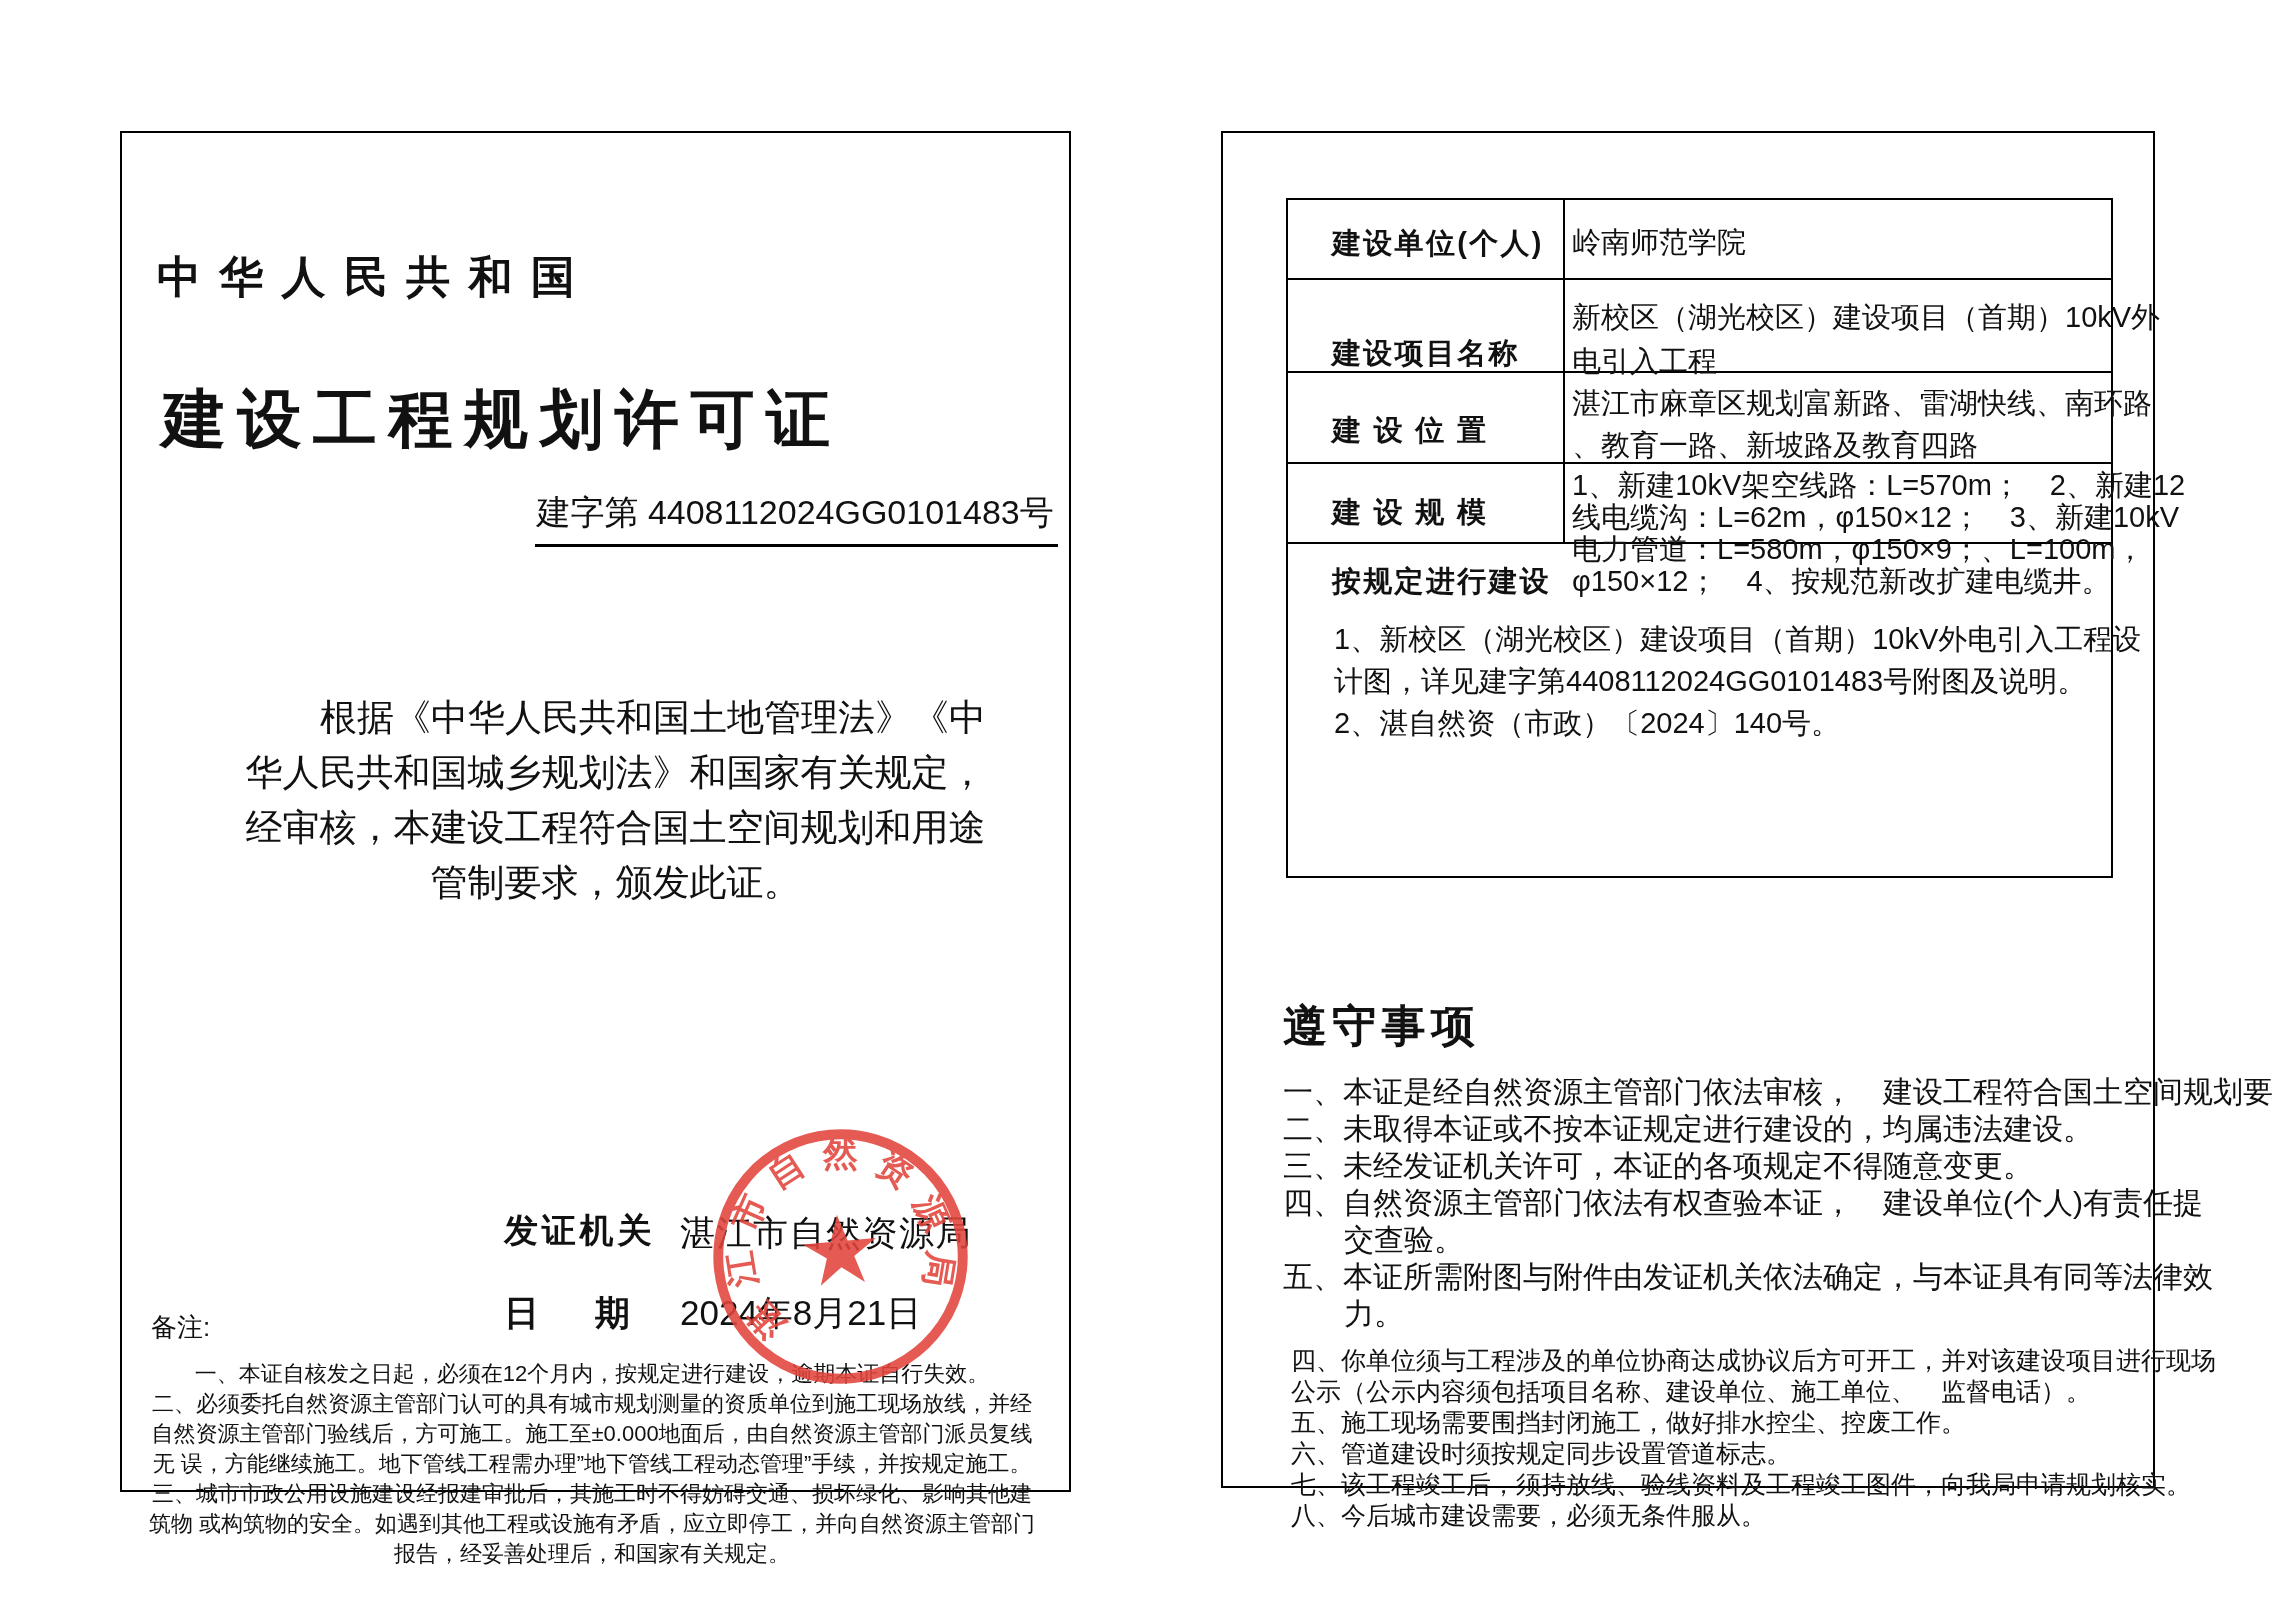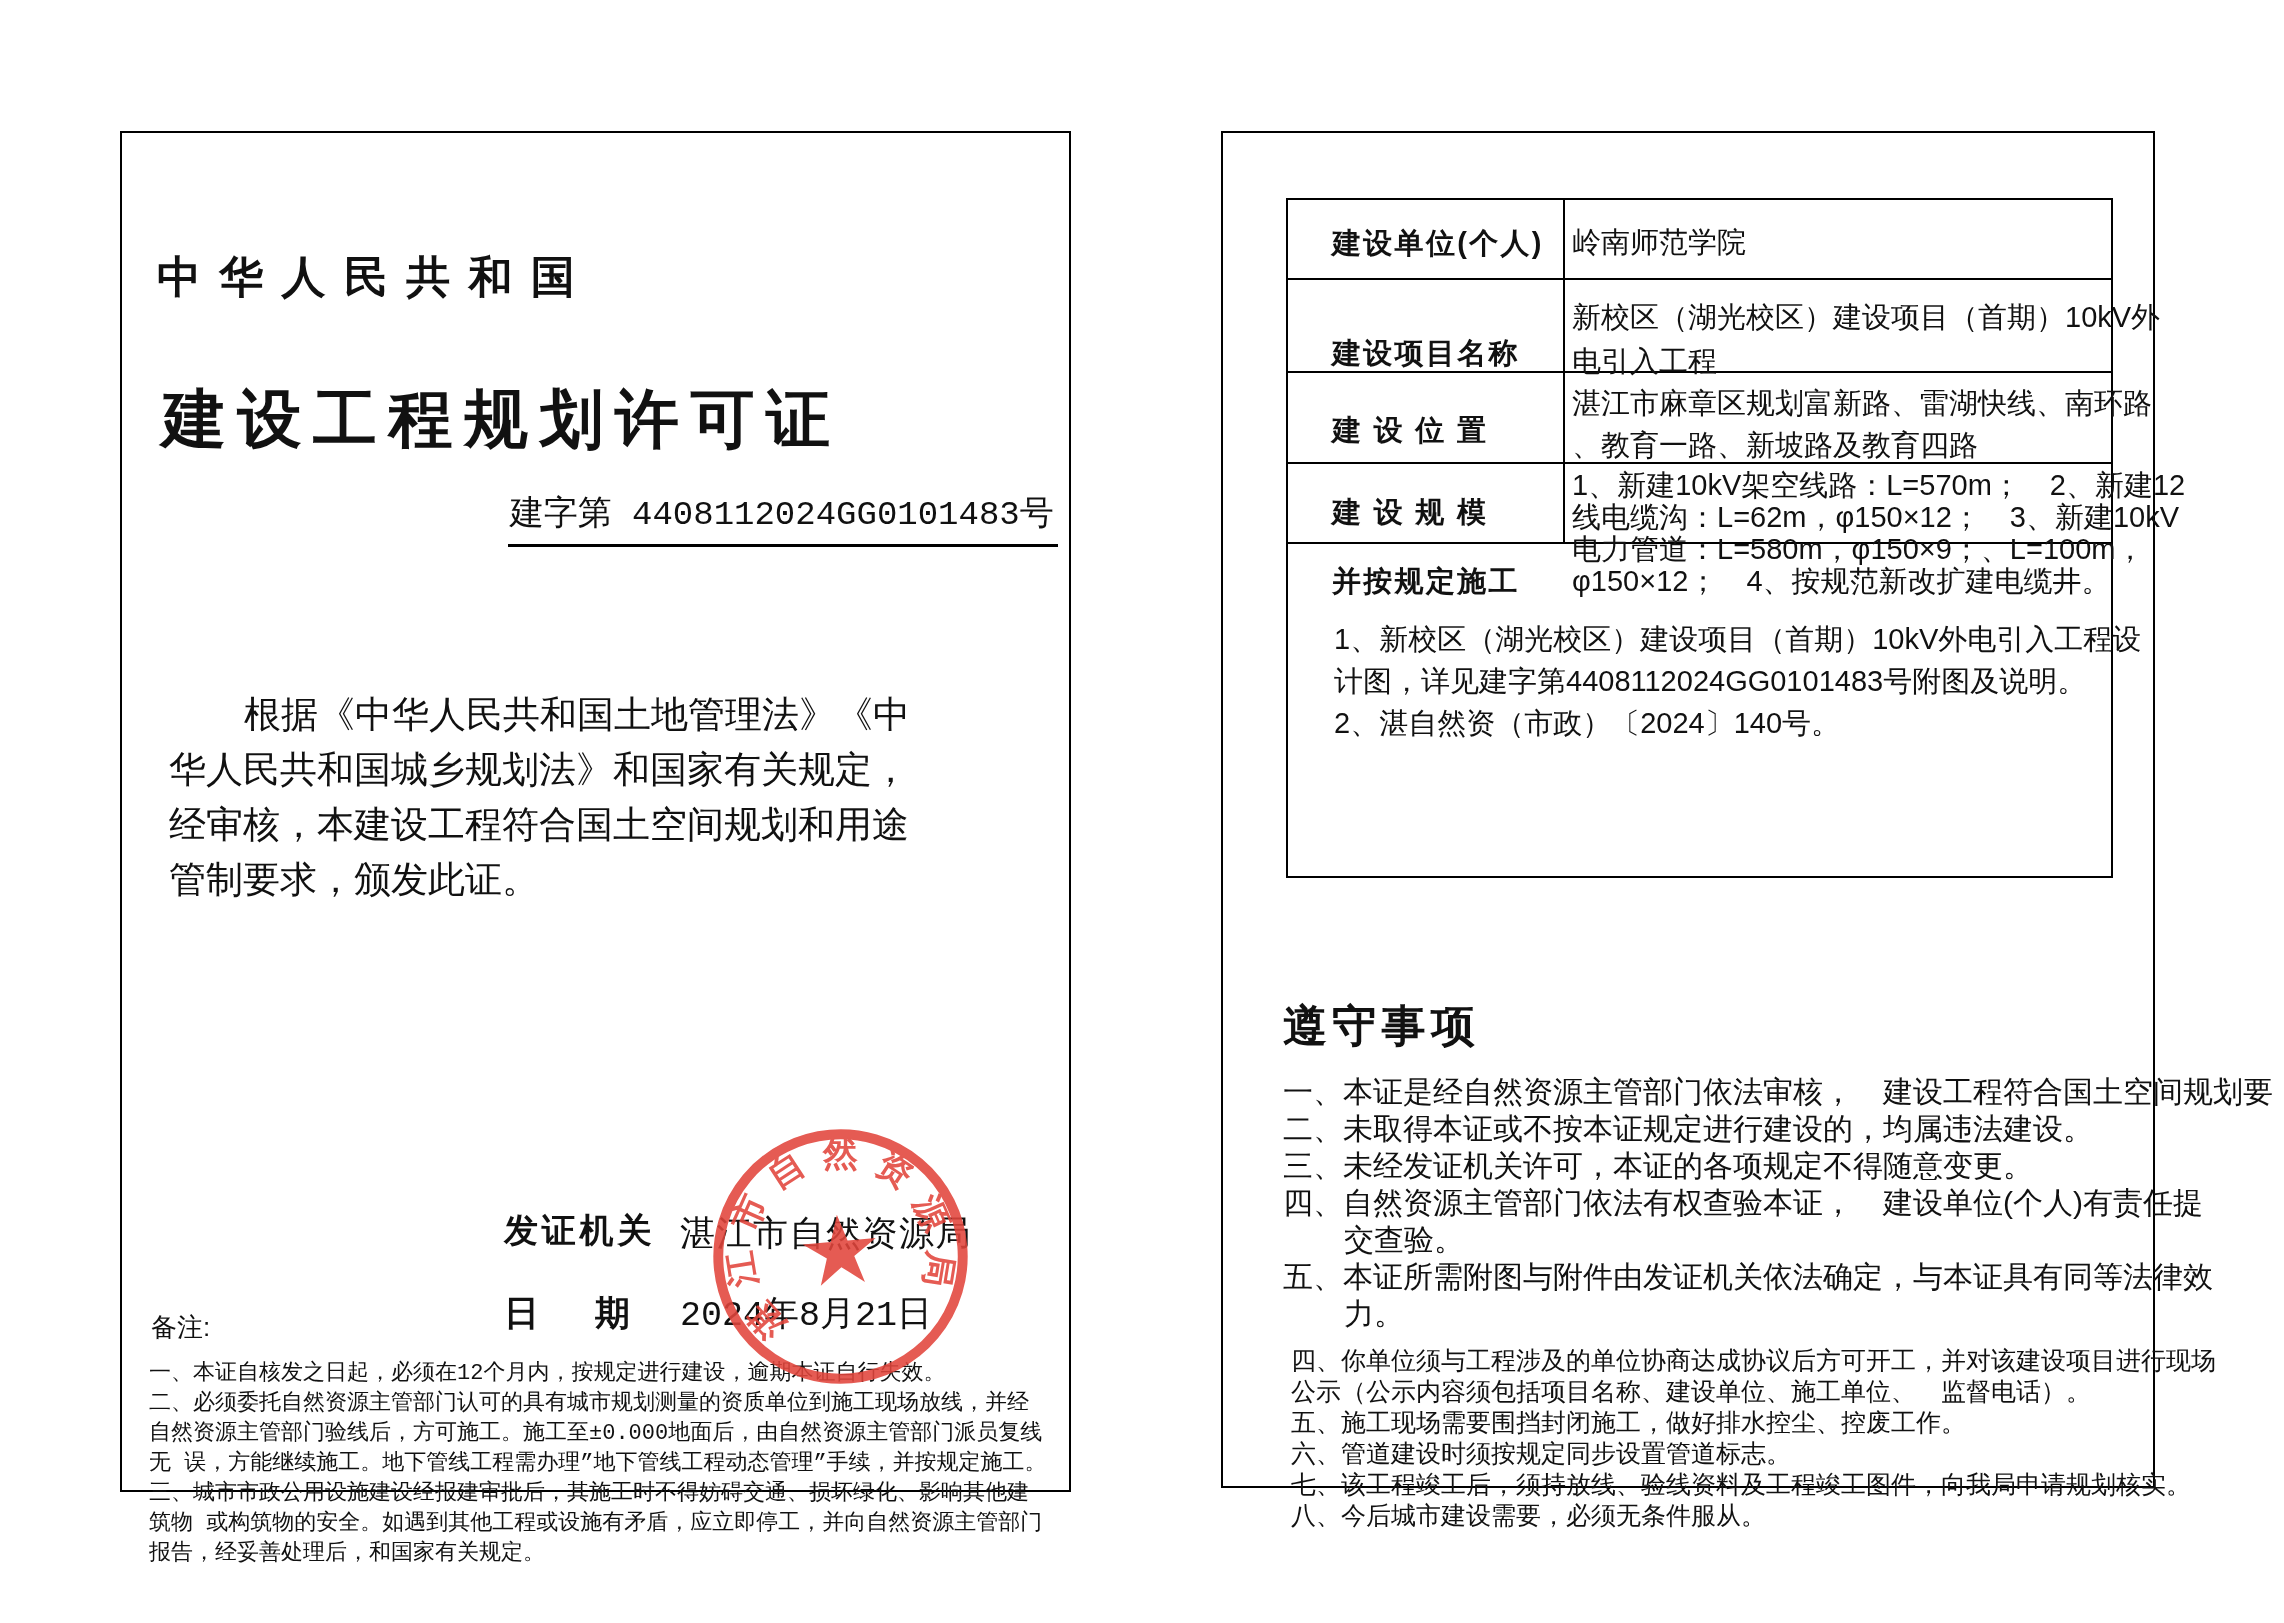--- a/index.html
+++ b/index.html
@@ -3,21 +3,21 @@
 <meta charset="utf-8">
 <style>
   html,body{margin:0;padding:0;background:#ffffff;}
   #canvas{position:relative;width:2284px;height:1624px;background:#ffffff;overflow:hidden;
           font-family:"Liberation Sans",sans-serif;color:#111;}
   .page{position:absolute;top:131px;background:#fff;border:2.3px solid #000;}
   #page-left{left:120px;width:947px;height:1357px;}
   #page-right{left:1221px;width:930px;height:1353px;}
   .abs{position:absolute;white-space:nowrap;}
   .center{left:0;width:100%;text-align:left;}
-  .serif{font-family:Liberation Mono, monospace;}
+  .serif{font-family:Liberation Sans, sans-serif;text-align:center;}
 
   
   .country-title{top:115px;font-size:44px;font-weight:bold;letter-spacing:18.3px;padding-left:35px;}
   .main-title{top:243px;font-size:64px;font-weight:bold;letter-spacing:11.5px;padding-left:40px;}
   .permit-no{top:357px;right:10.7px;font-size:34px;border-bottom:3.1px solid #000;padding:0 4.6px 7.6px 1.5px;}
   .body-par{top:557px;left:47px;width:893px;font-size:37px;line-height:55px;}
   .body-par .ln{white-space:nowrap;}
   .body-par .ln.first{text-indent:75px;}
   .issuer-row{top:1075px;left:382px;font-size:35px;}
   .issuer-label{font-weight:bold;font-size:34px;letter-spacing:3.8px;}
@@ -109,21 +109,21 @@
       <div class="vline"></div>
       <div class="hline" style="top:78px;"></div>
       <div class="hline" style="top:171px;"></div>
       <div class="hline" style="top:262px;"></div>
       <div class="hline" style="top:342px;"></div>
 
       <div class="tbl-label" style="top:24.4px;">建设单位(个人)</div>
       <div class="tbl-label" style="top:134px;">建设项目名称</div>
       <div class="tbl-label" style="top:191px;margin-top:20px;">建 设 位 置</div>
       <div class="tbl-label" style="top:293px;">建 设 规 模</div>
-      <div class="tbl-label" style="top:362px;">并按规定施工</div>
+      <div class="tbl-label" style="top:362px;">按规定进行建设</div>
 
       <div class="tbl-val" style="top:23px;">岭南师范学院</div>
 
       <div class="val-lines" style="top:95px;line-height:44px;">
         <div class="ln">新校区（湖光校区）建设项目（首期）10kV外</div>
         <div class="ln">电引入工程</div>
       </div>
 
       <div class="val-lines" style="top:182px;line-height:42px;">
         <div class="ln">湛江市麻章区规划富新路、雷湖快线、南环路</div>

